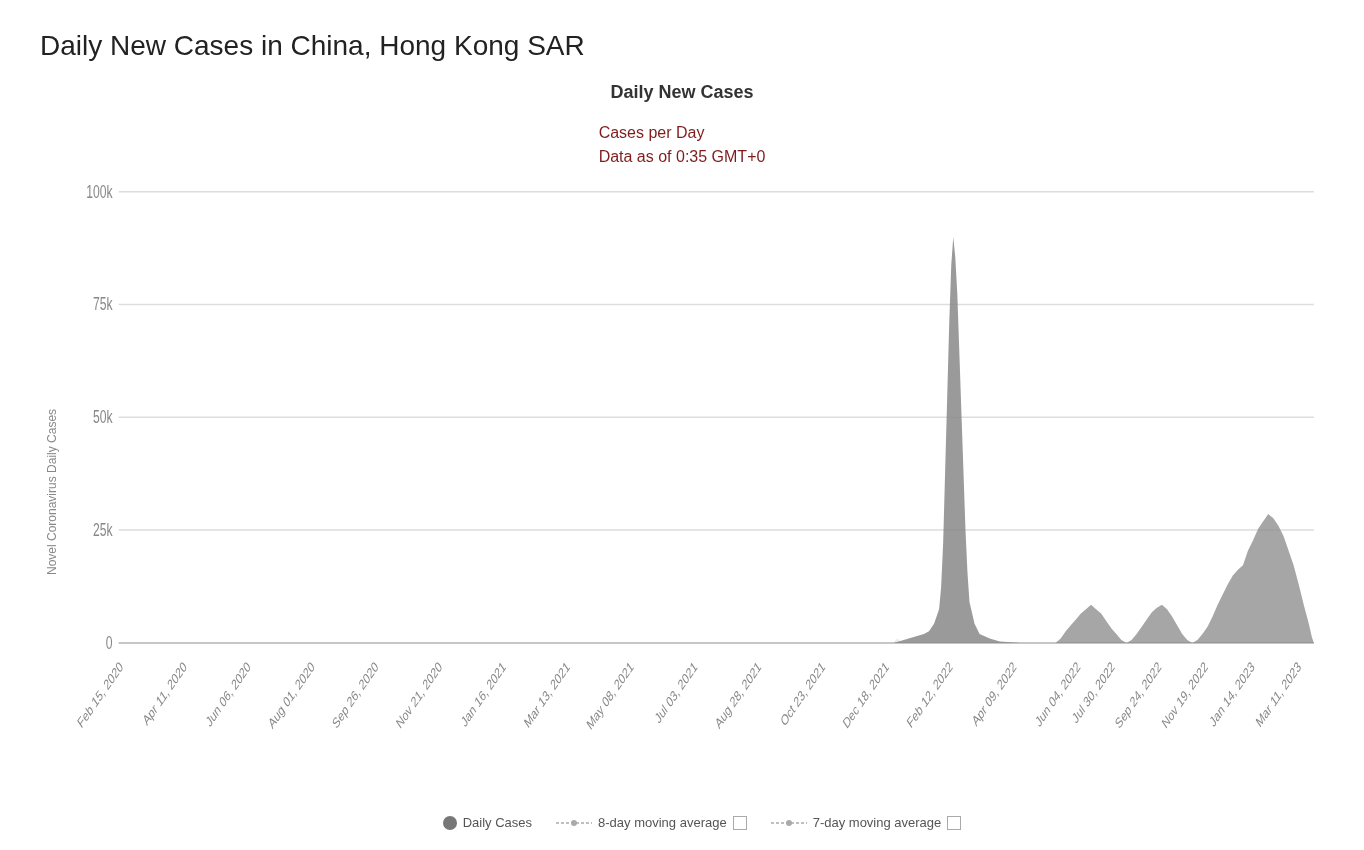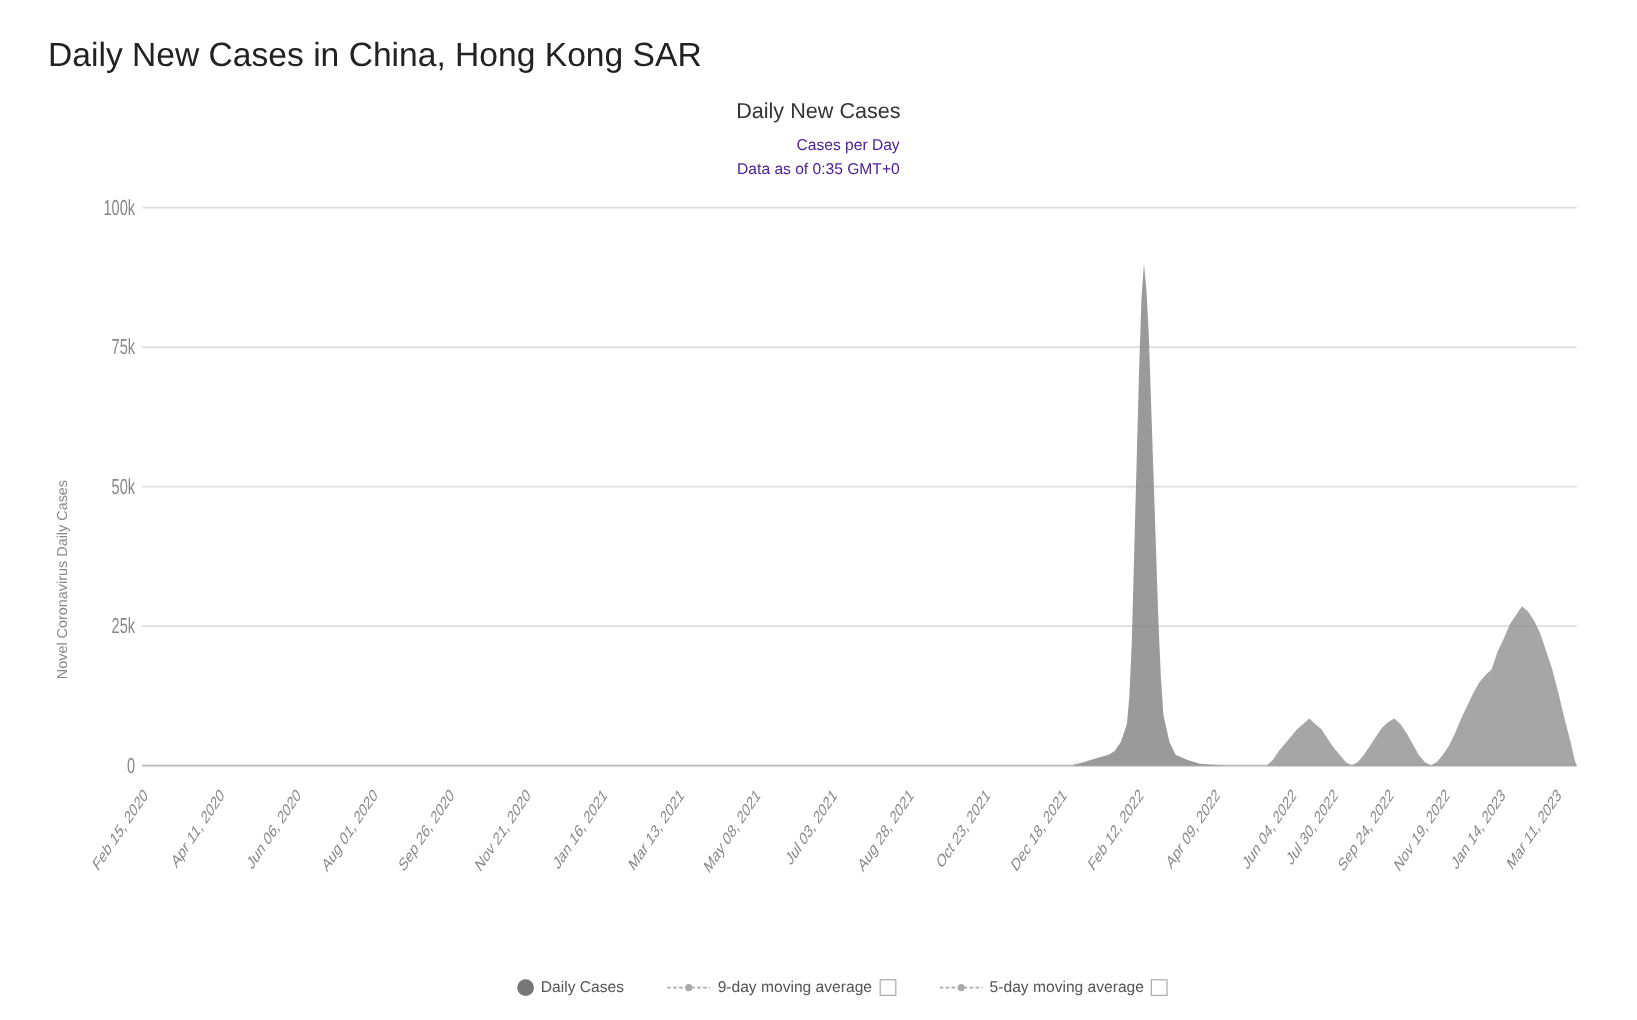--- a/index.html
+++ b/index.html
@@ -25,29 +25,29 @@
       margin-bottom: 10px;
     }
     .chart-wrapper {
       flex: 1;
       display: flex;
       flex-direction: column;
       align-items: center;
     }
     .chart-title {
       font-size: 18px;
-      font-weight: 400;
+      font-weight: 700;
       color: #333;
       margin-top: 10px;
-      margin-bottom: 8px;
+      margin-bottom: 18px;
     }
     .chart-subtitle {
-      font-size: 13px;
-      color: #4c1d95;
-      text-align: right;
+      font-size: 16px;
+      color: #7f1d1d;
+      text-align: left;
       line-height: 1.5;
       margin-bottom: 8px;
     }
     .chart-area {
       display: flex;
       flex-direction: row;
       width: 100%;
       flex: 1;
     }
     .y-axis-label {
@@ -73,21 +73,21 @@
       position: relative;
     }
     svg.main-chart {
       width: 100%;
       height: 100%;
     }
     .legend {
       display: flex;
       flex-direction: row;
       align-items: center;
-      gap: 36px;
+      gap: 24px;
       margin-top: 8px;
       font-size: 13px;
       color: #555;
       padding-left: 40px;
     }
     .legend-item {
       display: flex;
       align-items: center;
       gap: 6px;
     }
@@ -276,28 +276,28 @@
         <div class="legend-dot"></div>
         <span>Daily Cases</span>
       </div>
       <div class="legend-item">
         <div class="legend-line-container">
           <svg width="36" height="12">
             <line x1="0" y1="6" x2="36" y2="6" stroke="#aaa" stroke-width="1.5" stroke-dasharray="3,2"></line>
             <circle cx="18" cy="6" r="3" fill="#aaa"></circle>
           </svg>
         </div>
-        <span>9-day moving average</span>
+        <span>8-day moving average</span>
         <div class="legend-checkbox"></div>
       </div>
       <div class="legend-item">
         <div class="legend-line-container">
           <svg width="36" height="12">
             <line x1="0" y1="6" x2="36" y2="6" stroke="#aaa" stroke-width="1.5" stroke-dasharray="3,2"></line>
             <circle cx="18" cy="6" r="3" fill="#aaa"></circle>
           </svg>
         </div>
-        <span>5-day moving average</span>
+        <span>7-day moving average</span>
         <div class="legend-checkbox"></div>
       </div>
     </div>
   </div>
 </div>
 
 </body></html>

